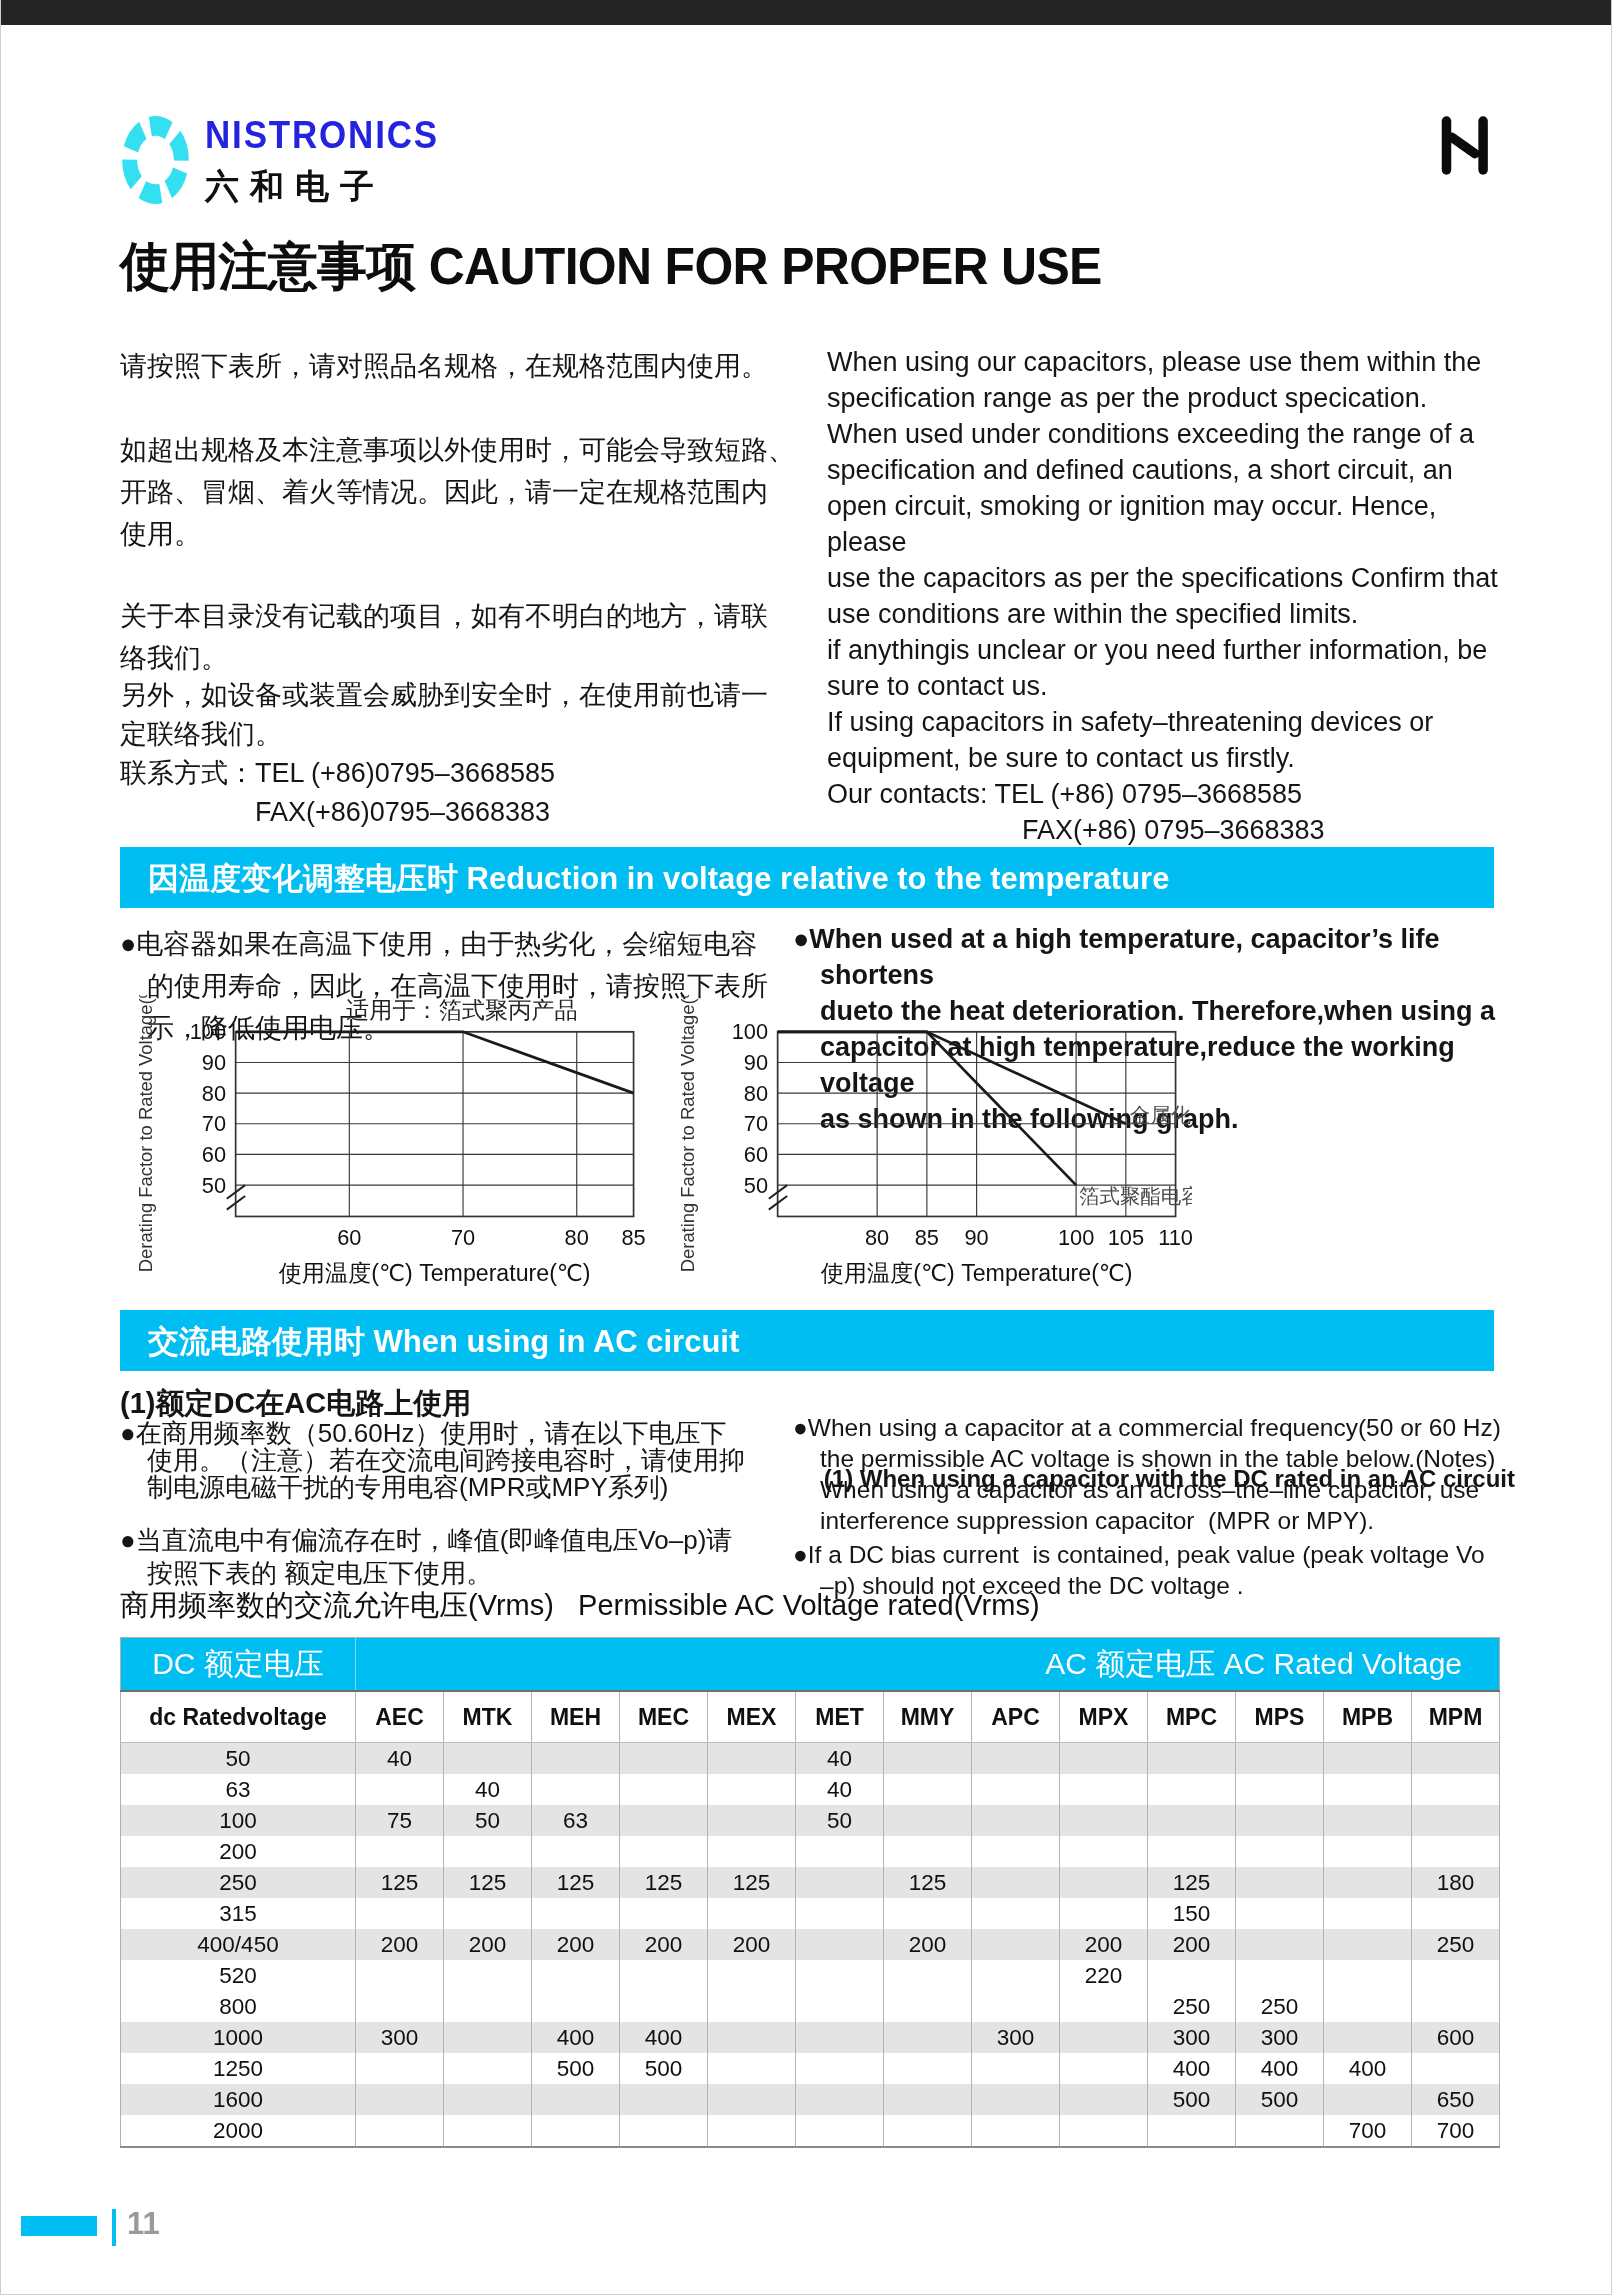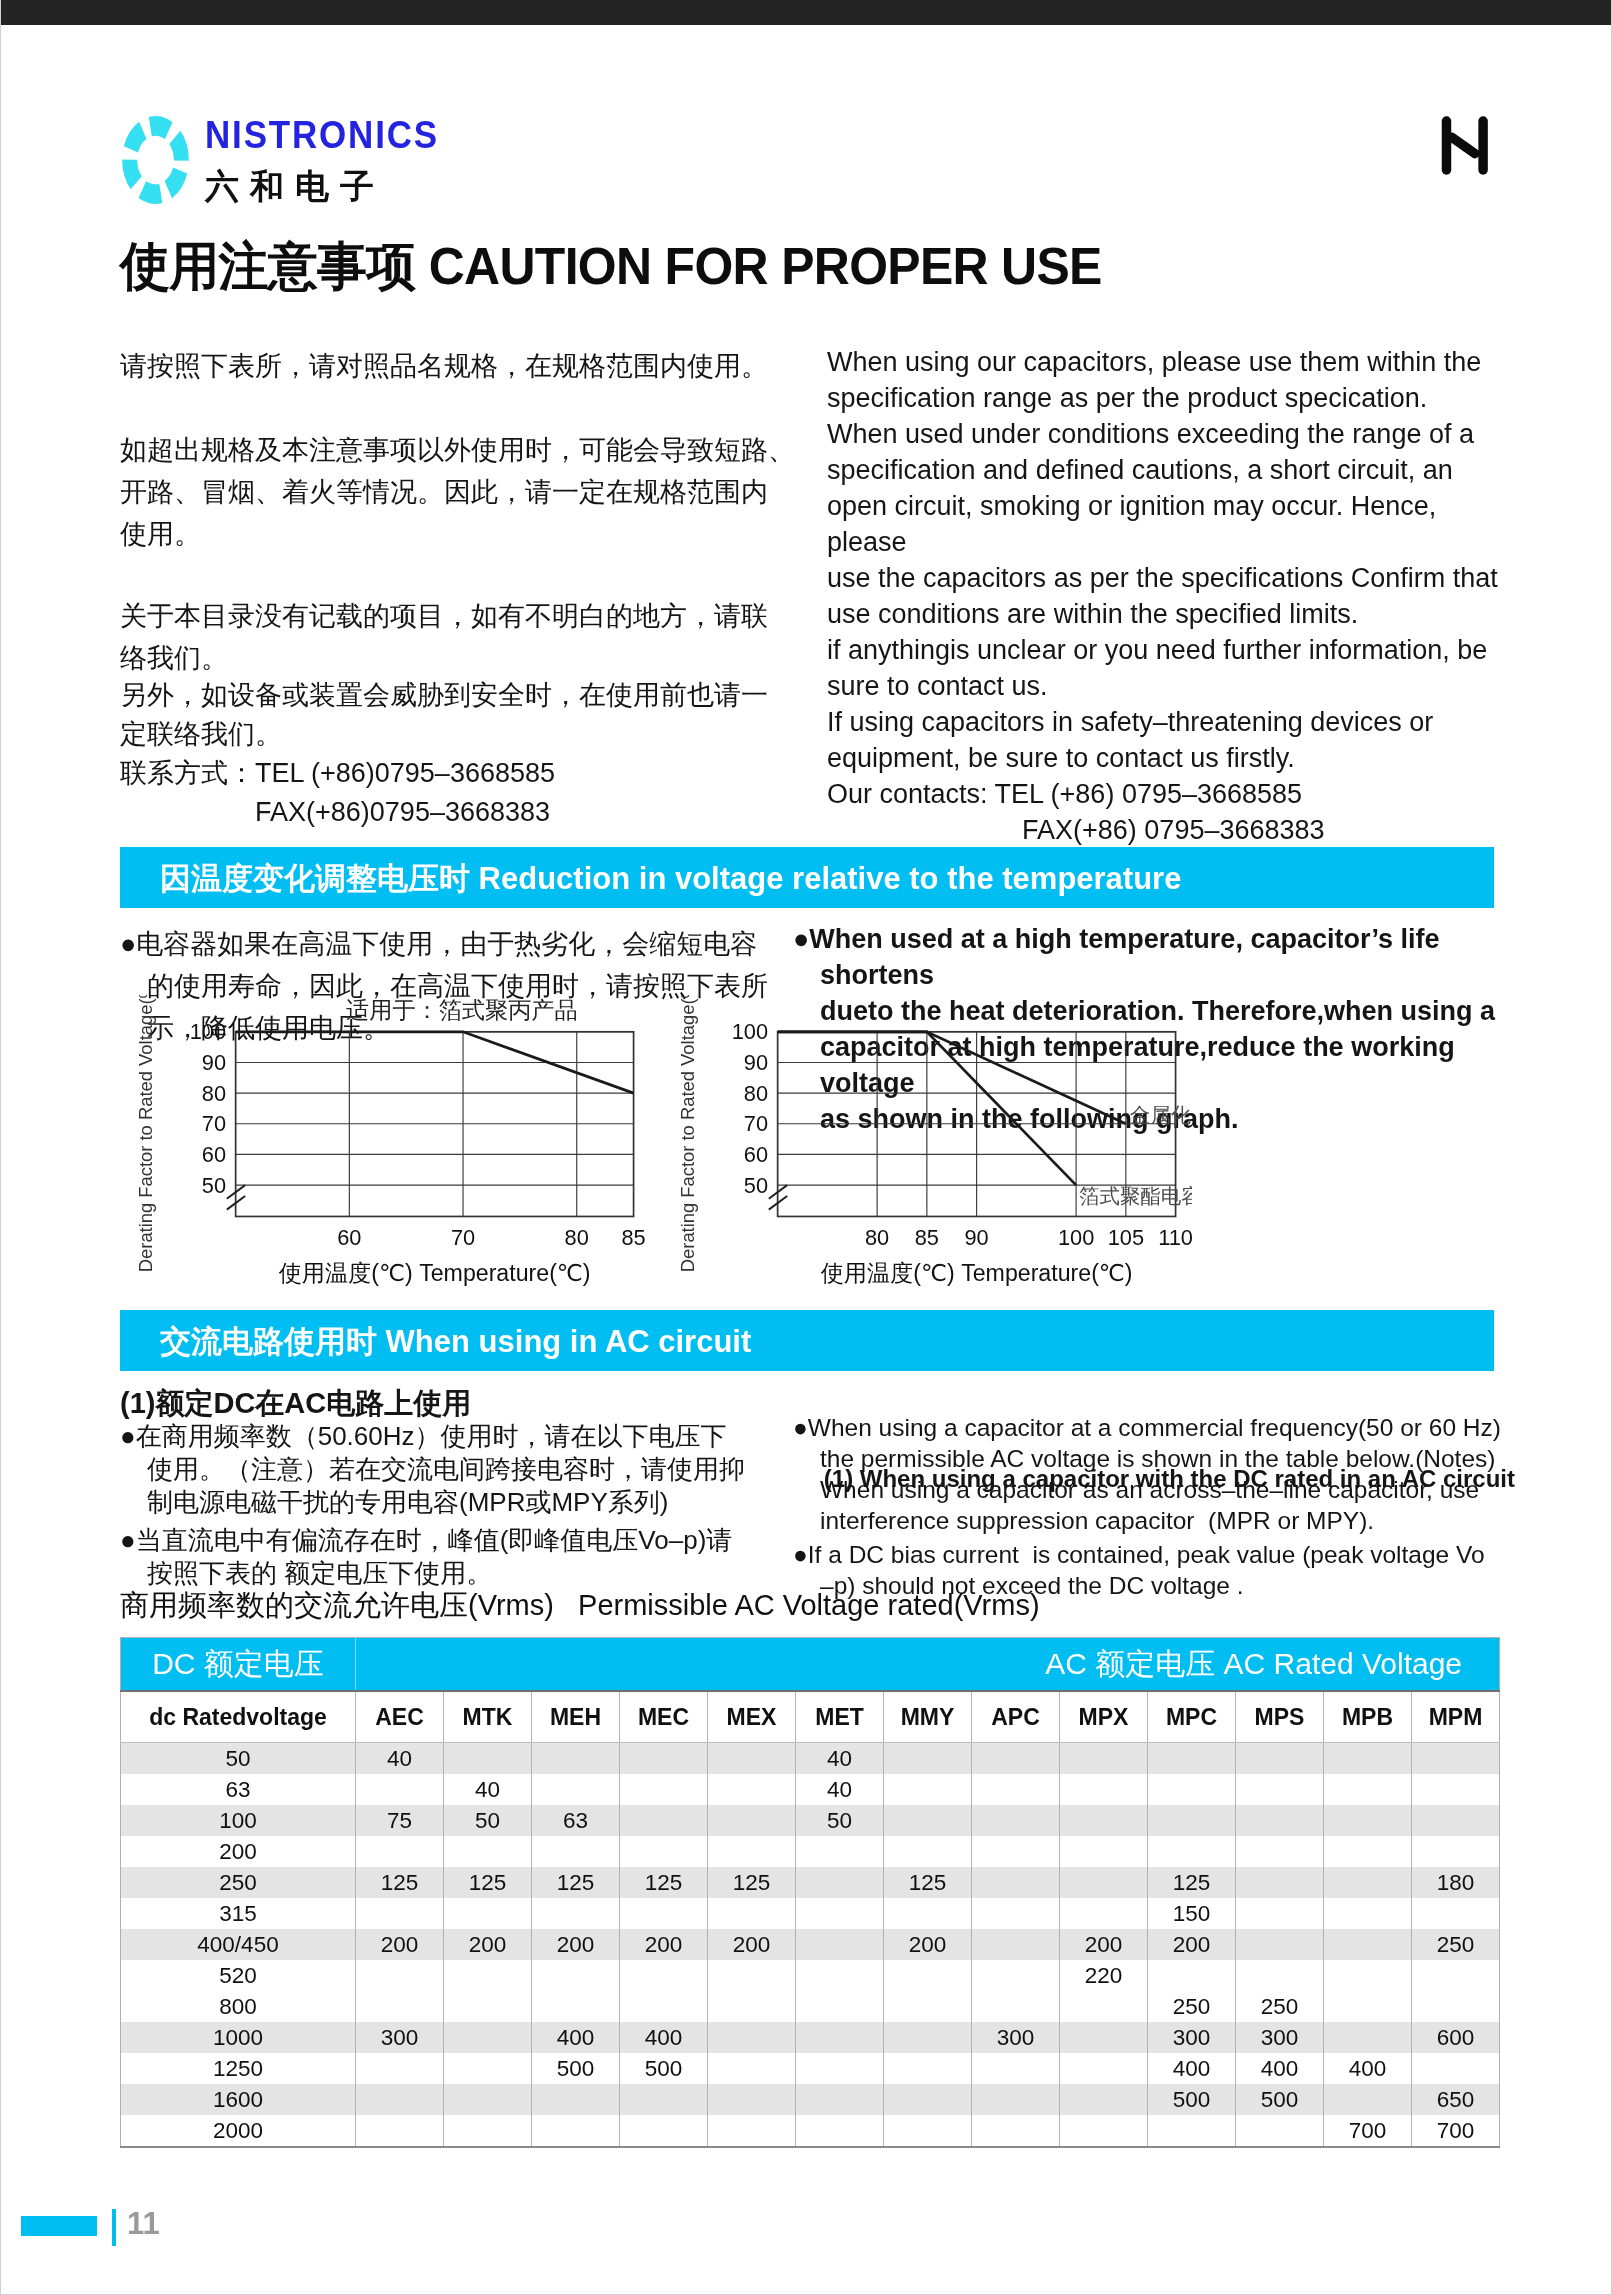--- a/index.html
+++ b/index.html
@@ -16,21 +16,21 @@
   #brand-text{left:204px;top:114px;font-size:38px;font-weight:bold;color:var(--brand-blue);
       letter-spacing:2px;transform:scaleX(.92);transform-origin:left top;white-space:nowrap;}
   #brand-cn{left:204px;top:164px;font-size:34px;font-weight:600;color:#101010;letter-spacing:11px;white-space:nowrap;}
   
   #page-title{left:119px;top:232px;font-size:52px;font-weight:bold;color:#0d0d0d;
       transform:scaleX(.96);transform-origin:left top;white-space:nowrap;letter-spacing:-0.7px;}
   .para{font-size:27px;line-height:42px;color:var(--ink);white-space:pre-wrap;}
   .en{line-height:36px;}
   .bullet{padding-left:27px;text-indent:-27px;}
   .banner{left:119px;width:1374px;height:61px;background:var(--accent-cyan);color:#fff;
-      font-size:31px;font-weight:bold;line-height:63px;padding-left:40px;box-sizing:border-box;white-space:nowrap;}
+      font-size:31px;font-weight:bold;line-height:63px;padding-left:28px;box-sizing:border-box;white-space:nowrap;}
   .chart-box{width:518px;height:293px;}
   
   #table-caption{left:119px;top:1586px;font-size:29px;color:#101010;white-space:pre-wrap;}
   #vtable-wrap{left:119px;top:1637px;width:1374px;}
   table{border-collapse:collapse;table-layout:fixed;width:1374px;
         border:1.4px solid #b0b0b0;border-bottom:2.7px solid #8a8a8a;padding-left:8px;}
   .h1row td{background:var(--accent-cyan);color:#fff;font-size:30px;height:50px;
         border-bottom:2.7px solid #6f6f6f;}
   .h1row td:first-child{text-align:center;}
   .h1row td.acspan{text-align:right;padding-right:37px;border-left:1.4px solid #7fd8ee;}
@@ -164,21 +164,21 @@
         <line x1="139" y1="315" x2="166" y2="295" stroke="#222" stroke-width="3"></line>
         <polyline points="152.0,54.0 371.0,54.0 663.0,189.0" fill="none" stroke="#1a1a1a" stroke-width="4"></polyline>
         <text x="668.84" y="186.75" font-size="30" fill="#4a4a4a">金属化电容</text>
         <polyline points="152.0,54.0 371.0,54.0 590.0,279.0" fill="none" stroke="#1a1a1a" stroke-width="4"></polyline>
         <text x="594.38" y="305.1" font-size="30" fill="#4a4a4a">箔式聚酯电容</text>
         <text x="444" y="420" font-size="34" fill="#111" text-anchor="middle">使用温度(℃)  Temperature(℃)</text>
       </svg></div>
 
   <div class="abs banner" style="top:1310px;">交流电路使用时 When using in  AC circuit</div>
   <div class="abs para" style="left:119px;top:1382px;width:685px;font-weight:bold;font-size:29px;">(1)额定DC在AC电路上使用</div>
-  <div class="abs para bullet" style="left:119px;top:1420px;width:685px;font-size:26px;line-height:33px;">●在商用频率数（50.60Hz）使用时，请在以下电压下
+  <div class="abs para bullet" style="left:119px;top:1420px;width:685px;font-size:26px;line-height:27px;">●在商用频率数（50.60Hz）使用时，请在以下电压下
 使用。（注意）若在交流电间跨接电容时，请使用抑
 制电源电磁干扰的专用电容(MPR或MPY系列)</div>
   <div class="abs para bullet" style="left:119px;top:1524px;width:685px;font-size:26px;line-height:33px;">●当直流电中有偏流存在时，峰值(即峰值电压Vo–p)请
 按照下表的 额定电压下使用。</div>
   <div class="abs para" style="left:792px;top:1458px;width:722px;font-weight:bold;font-size:24px;text-align:right;">(1) When using a capacitor with the DC rated in an AC circuit</div>
   <div class="abs para bullet" style="left:792px;top:1412px;width:722px;font-size:24.5px;line-height:31px;">●When using a capacitor at a commercial frequency(50 or 60 Hz)
 the permissible AC voltage is shown in the table below.(Notes)
 When using a capacitor as an across–the–line capacitor, use
 interference suppression capacitor  (MPR or MPY).</div>
   <div class="abs para bullet" style="left:792px;top:1539px;width:722px;font-size:24.5px;line-height:31px;">●If a DC bias current  is contained, peak value (peak voltage Vo

